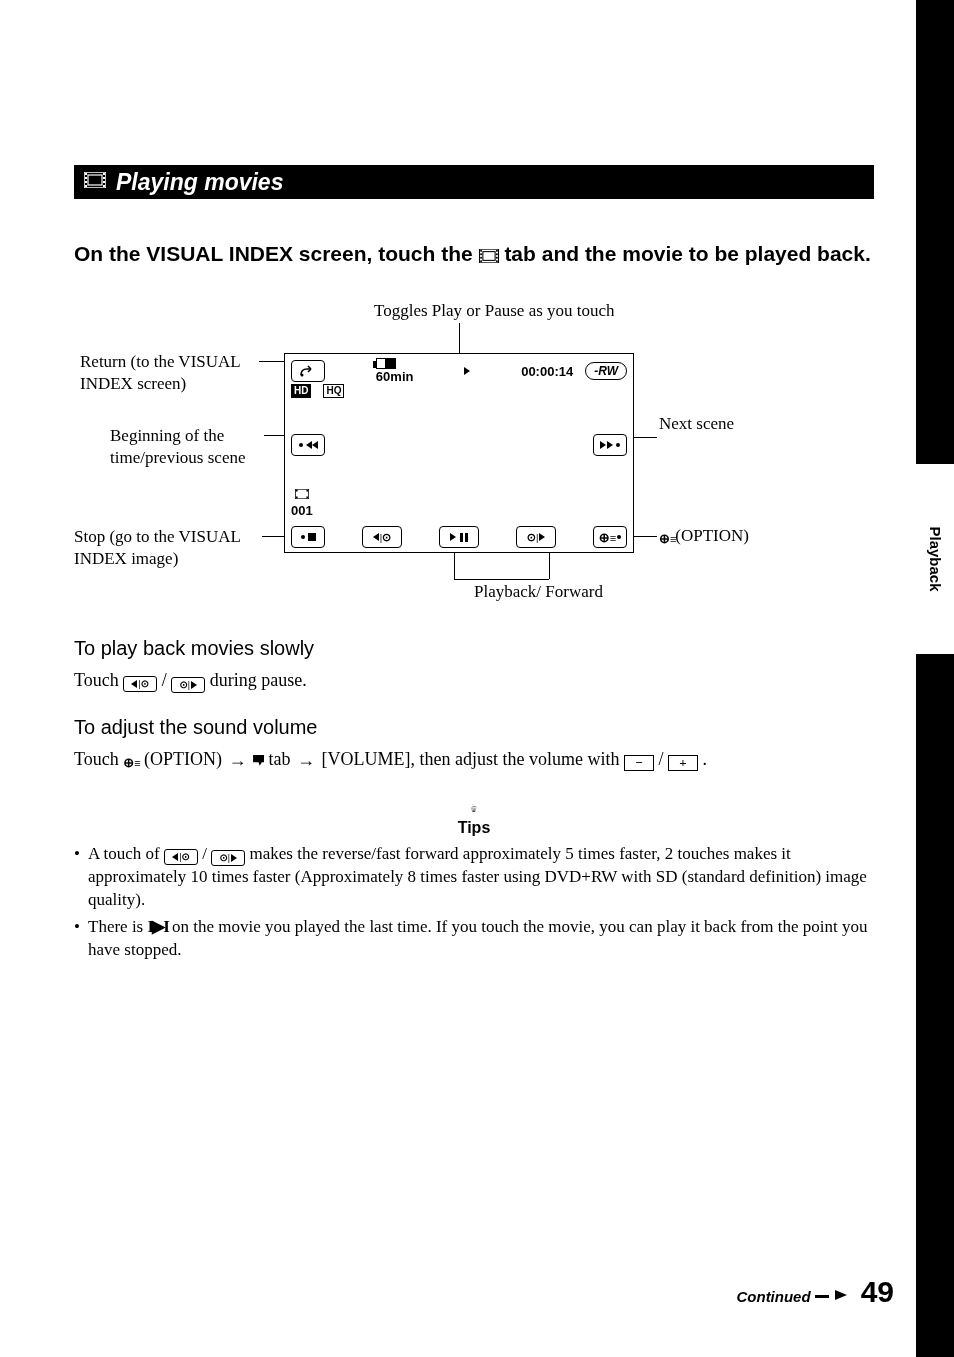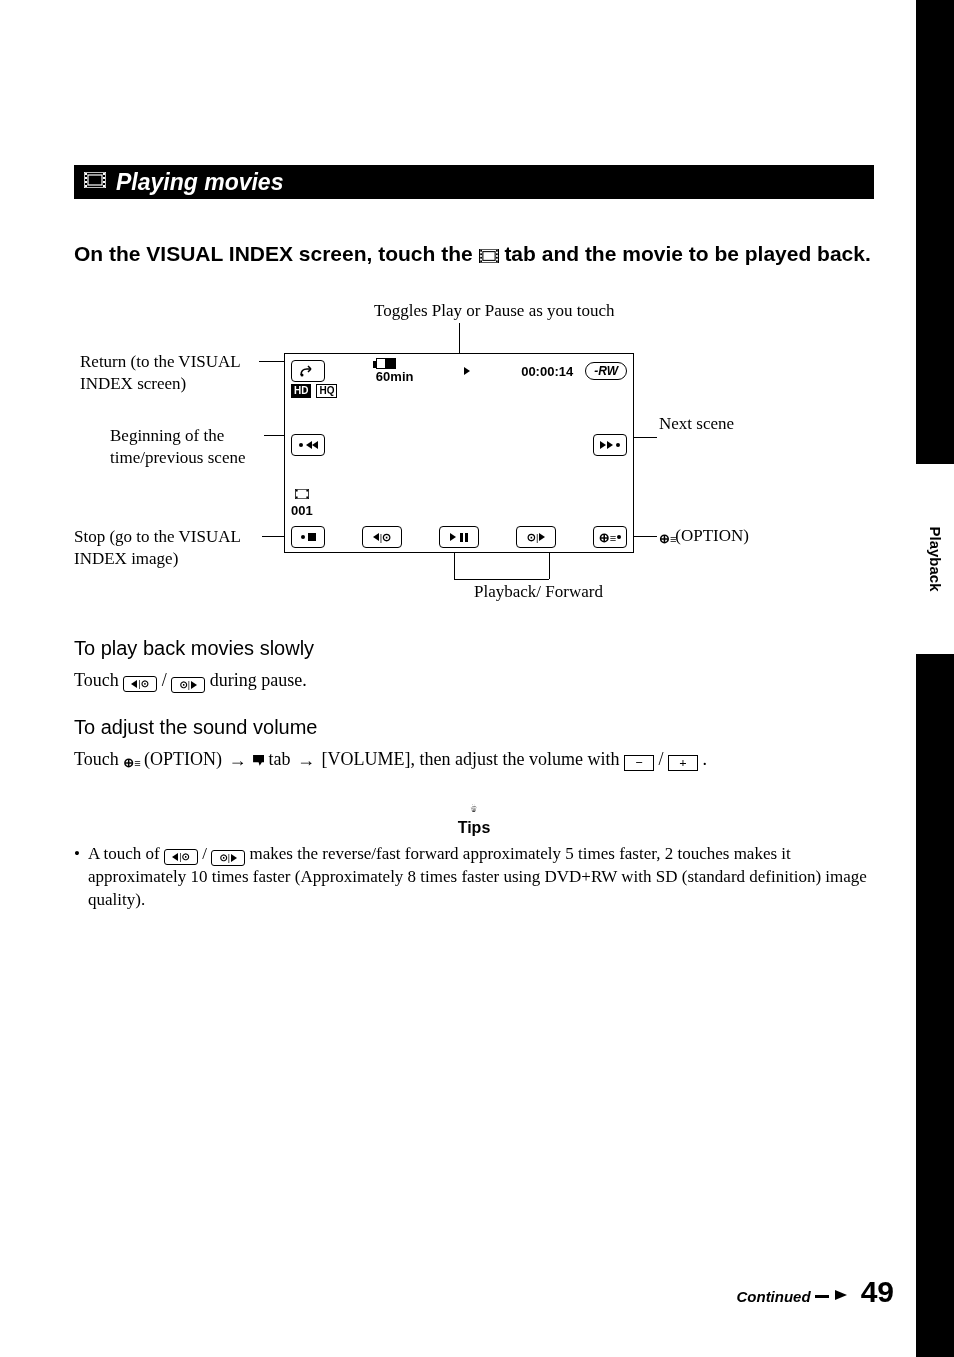--- a/index.html
+++ b/index.html
@@ -132,21 +132,21 @@
     position: relative;
     margin-right: 3px;
   }
   .battery-icon::before {
     content: ""; position: absolute; left: -4px; top: 2px; width: 3px; height: 7px; background: #000;
   }
   .battery-icon::after {
     content: ""; position: absolute; right: 0; top: 0; width: 10px; height: 100%; background: #000;
   }
   .hdhq {
-    display:inline-flex; gap:5px;
+    display:inline-flex; gap:12px;
   }
   .hdhq span {
     font-family: Arial, Helvetica, sans-serif; font-weight: bold; font-size: 10px;
     border:1.5px solid #000; padding:0 2px; line-height:12px;
   }
   .hdhq .hd { background:#000; color:#fff; }
   .label {
     position: absolute;
     font-size: 17px;
     line-height: 1.25;
@@ -468,20 +468,25 @@
           <span class="tri-l"></span>
           <span style="margin-left:1px;font-weight:bold;">|⊙</span>
         </span>
       /
       <span class="inline-ctrl">
           <span style="font-weight:bold;">⊙|</span>
           <span class="tri-r sm" style="margin-left:1px;"></span>
         </span>
       <span> makes the reverse/fast forward approximately 5 times faster, 2 touches makes it approximately 10 times faster (Approximately 8 times faster using DVD+RW with SD (standard definition) image quality).</span>
     </li>
+    <li>
+      <span>There is </span>
+      <span class="nextmark">I▶I</span>
+      <span> on the movie you played the last time. If you touch the movie, you can play it back from the point you have stopped.</span>
+    </li>
   </ul>
 
 </div>
 
 <div class="footer">
   <span class="cont">
     <span>Continued</span><span class="arrow-cont"></span>
   </span>
   <span class="pagenum">49</span>
 </div>

